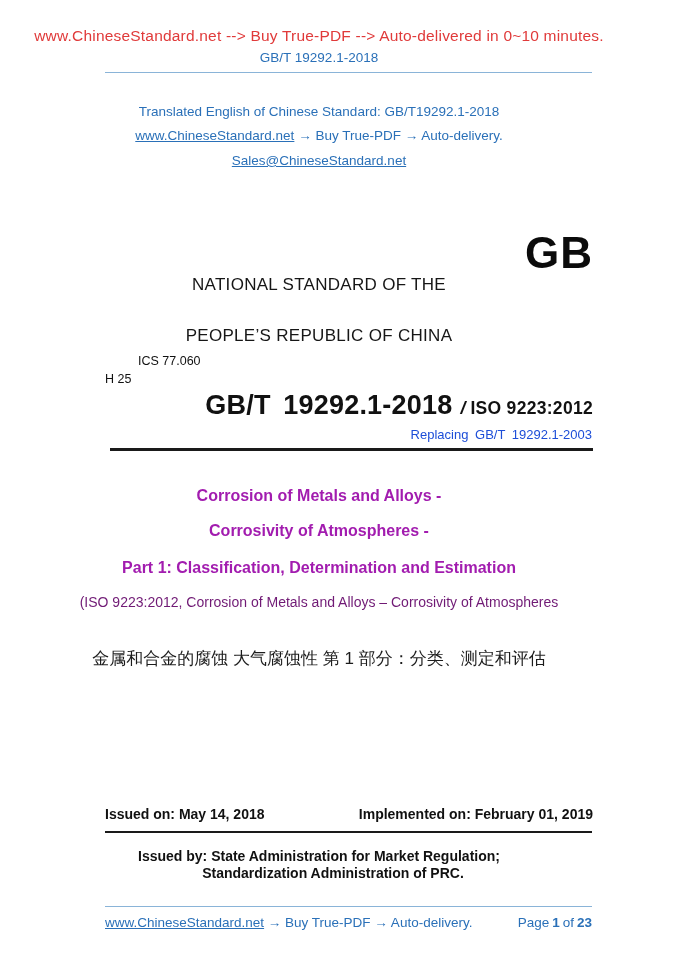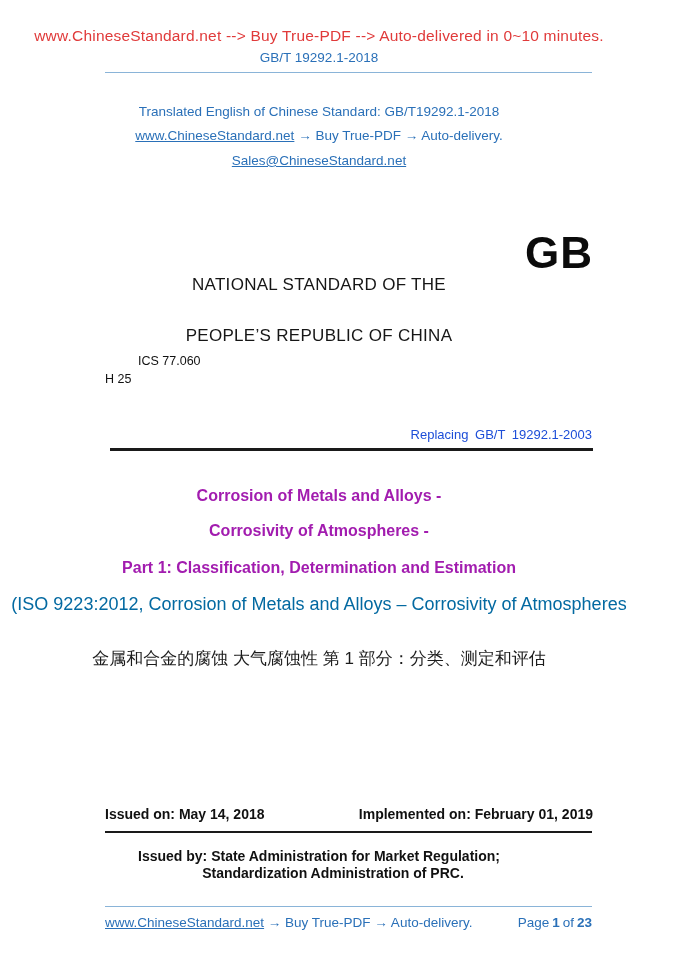--- a/index.html
+++ b/index.html
@@ -84,21 +84,21 @@
   }
   .rule-black-thick {
     top: 448px; left: 110px; width: 483px;
     height: 3px; background: #1a1a1a;
   }
 
   .title-en { font-weight: bold; font-size: 16px; color: #a21caf; }
   .title-en.l1 { top: 487px; }
   .title-en.l2 { top: 522px; }
   .title-en.l3 { top: 559px; }
-  .iso-paren { font-size: 18px; color: #0369a1; }
+  .iso-paren { font-size: 14px; color: #701a75; }
   .iso-paren.l1 { top: 594px; }
   .iso-paren.l2 { top: 620px; }
   .title-zh { top: 647px; font-size: 17px; color: #1c1c1c; }
 
   .dates-row {
     top: 806px; left: 105px; width: 488px;
     display: flex; justify-content: space-between;
     font-size: 14px; font-weight: bold; gap: 44px;
   }
   .rule-black-mid {
@@ -131,20 +131,21 @@
   <div class="abs centered blue-text link-line"><span class="link">www.ChineseStandard.net</span><span> → Buy True-PDF → Auto-delivery.</span></div>
   <div class="abs centered email-line"><span class="link">Sales@ChineseStandard.net</span></div>
 
   <div class="abs gb-logo">GB</div>
   <div class="abs centered national l1">NATIONAL STANDARD OF THE</div>
   <div class="abs centered national l2">PEOPLE’S REPUBLIC OF CHINA</div>
 
   <div class="abs ics">ICS 77.060</div>
   <div class="abs h25">H 25</div>
 
+  <div class="abs code-line"><span class="code-main">GB/T 19292.1-2018</span><span class="code-sep">/</span><span class="code-iso">ISO 9223:2012</span></div>
   <div class="abs replacing">Replacing GB/T 19292.1-2003</div>
   <div class="abs rule-black-thick"></div>
 
   <div class="abs centered title-en l1">Corrosion of Metals and Alloys -</div>
   <div class="abs centered title-en l2">Corrosivity of Atmospheres -</div>
   <div class="abs centered title-en l3">Part 1: Classification, Determination and Estimation</div>
   <div class="abs centered iso-paren l1">(ISO 9223:2012, Corrosion of Metals and Alloys – Corrosivity of Atmospheres</div>
   <div class="abs centered title-zh">金属和合金的腐蚀 大气腐蚀性 第 1 部分：分类、测定和评估</div>
 
   <div class="abs dates-row">

